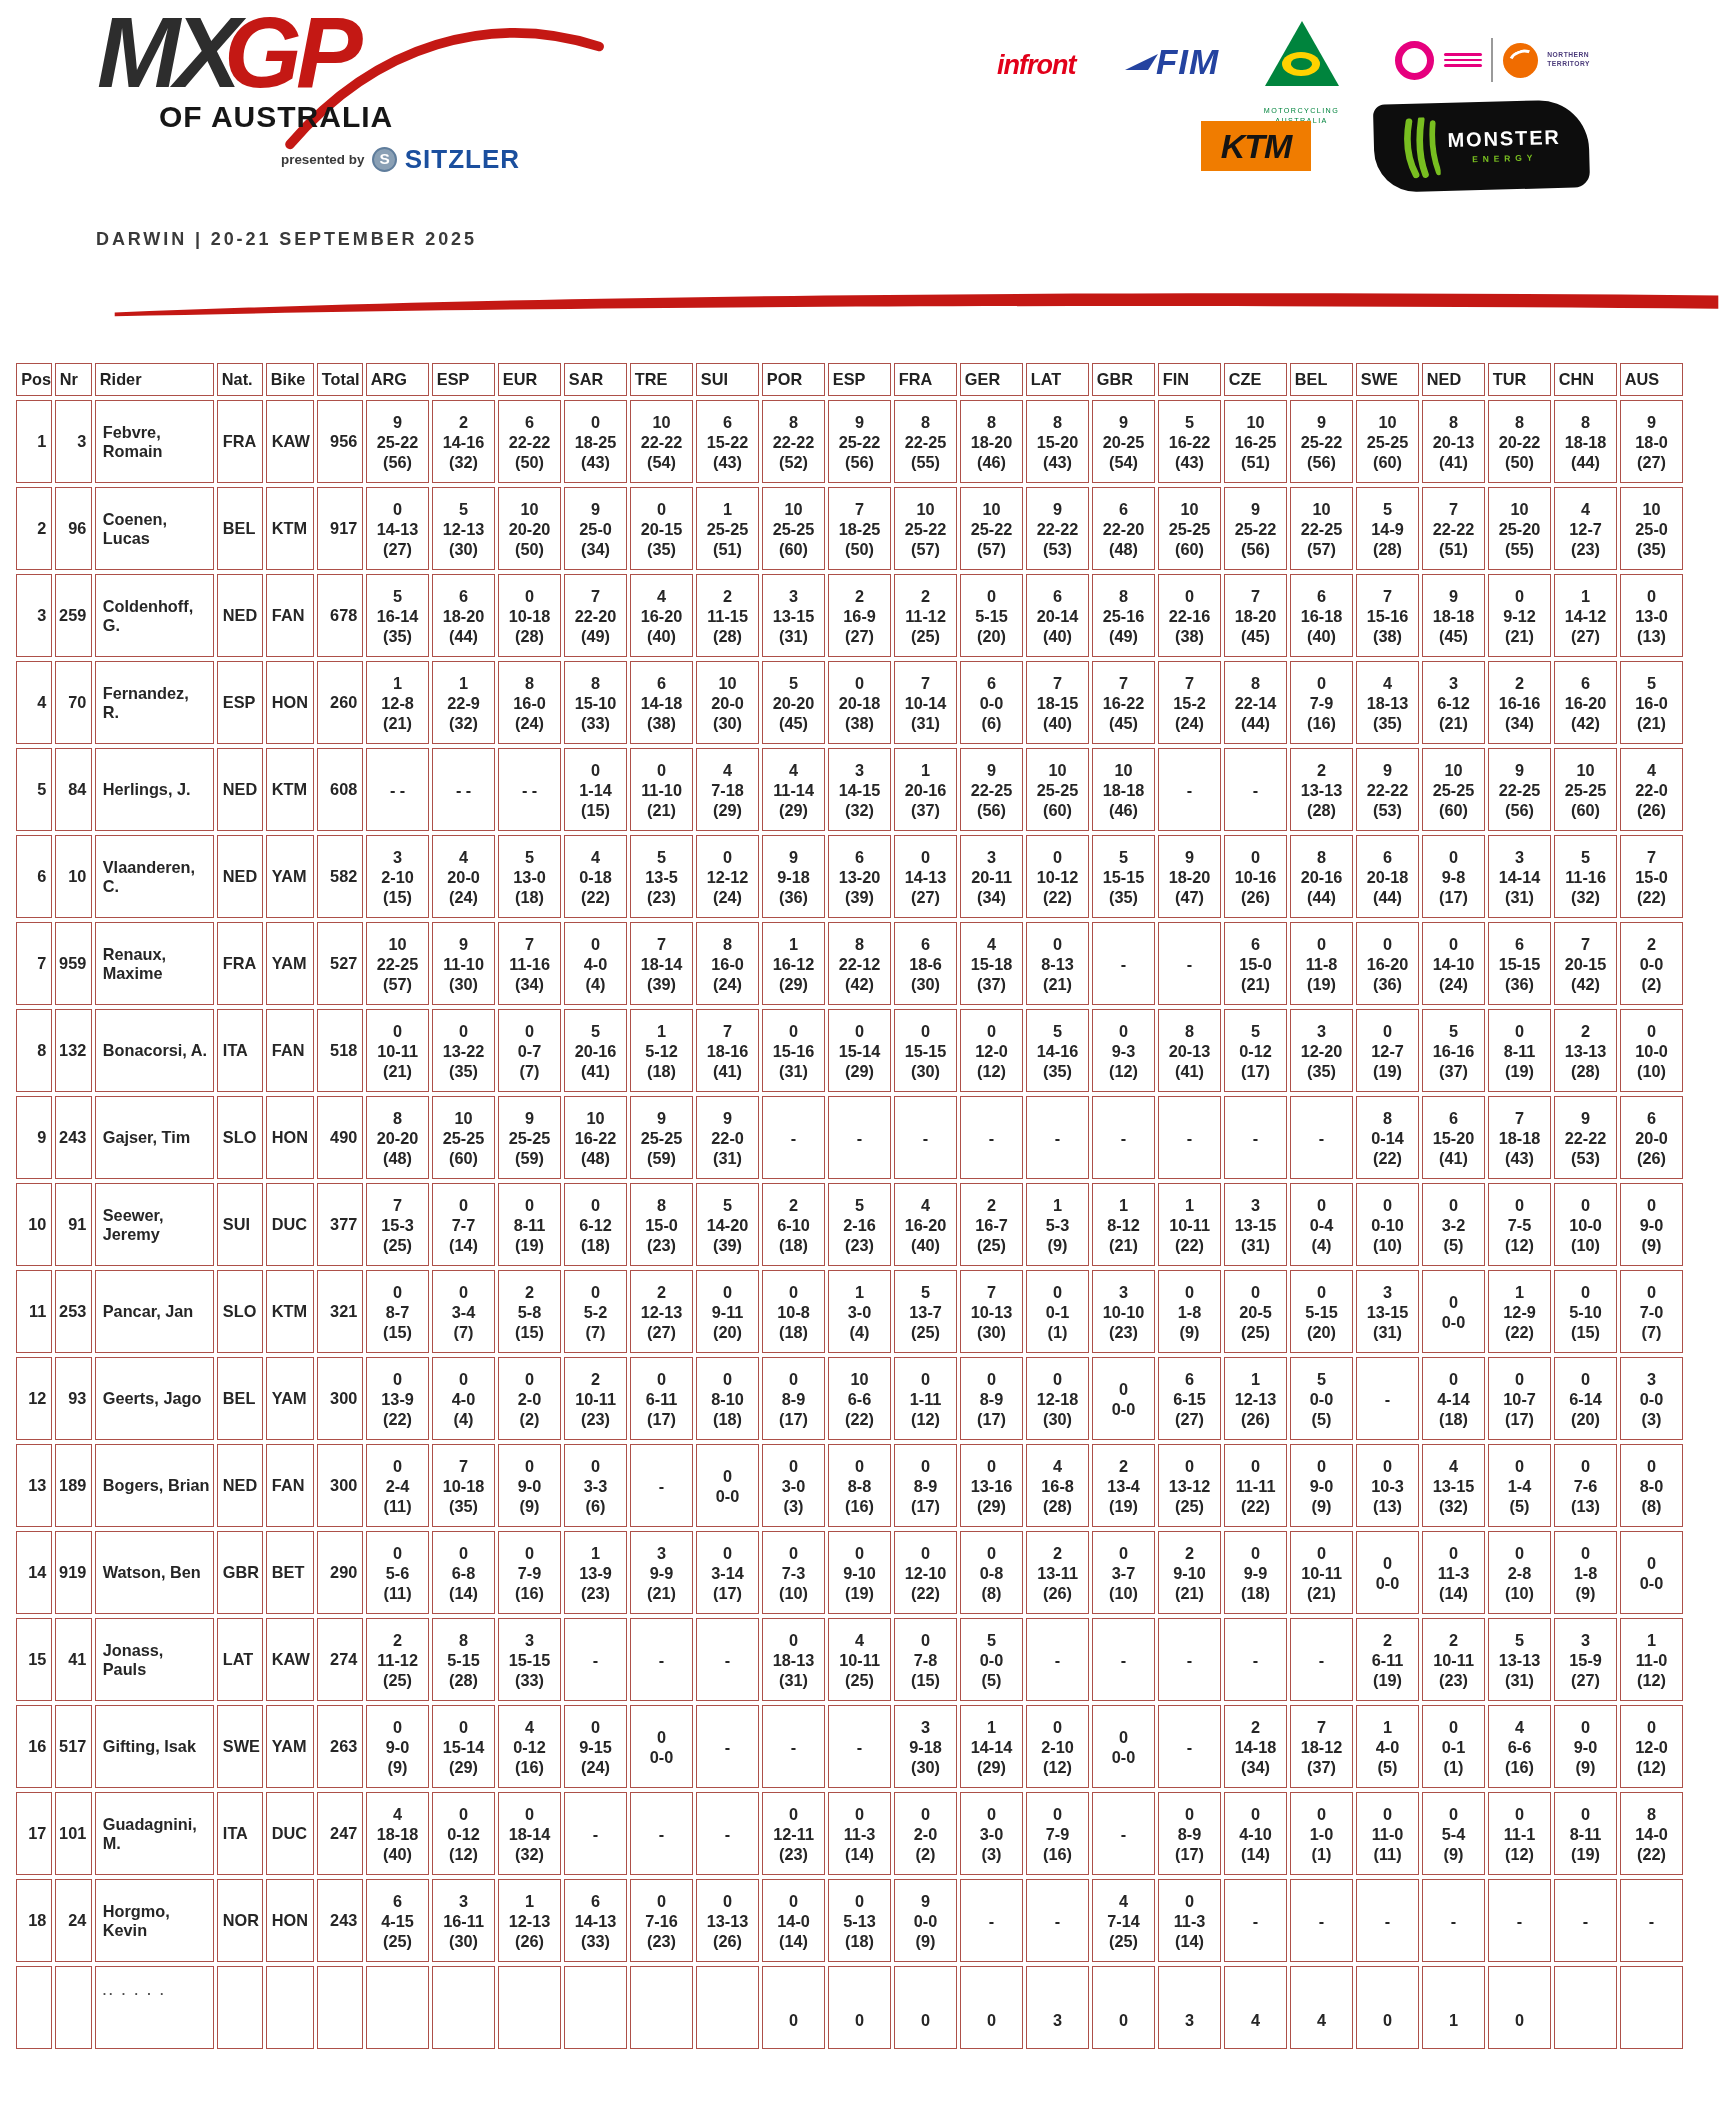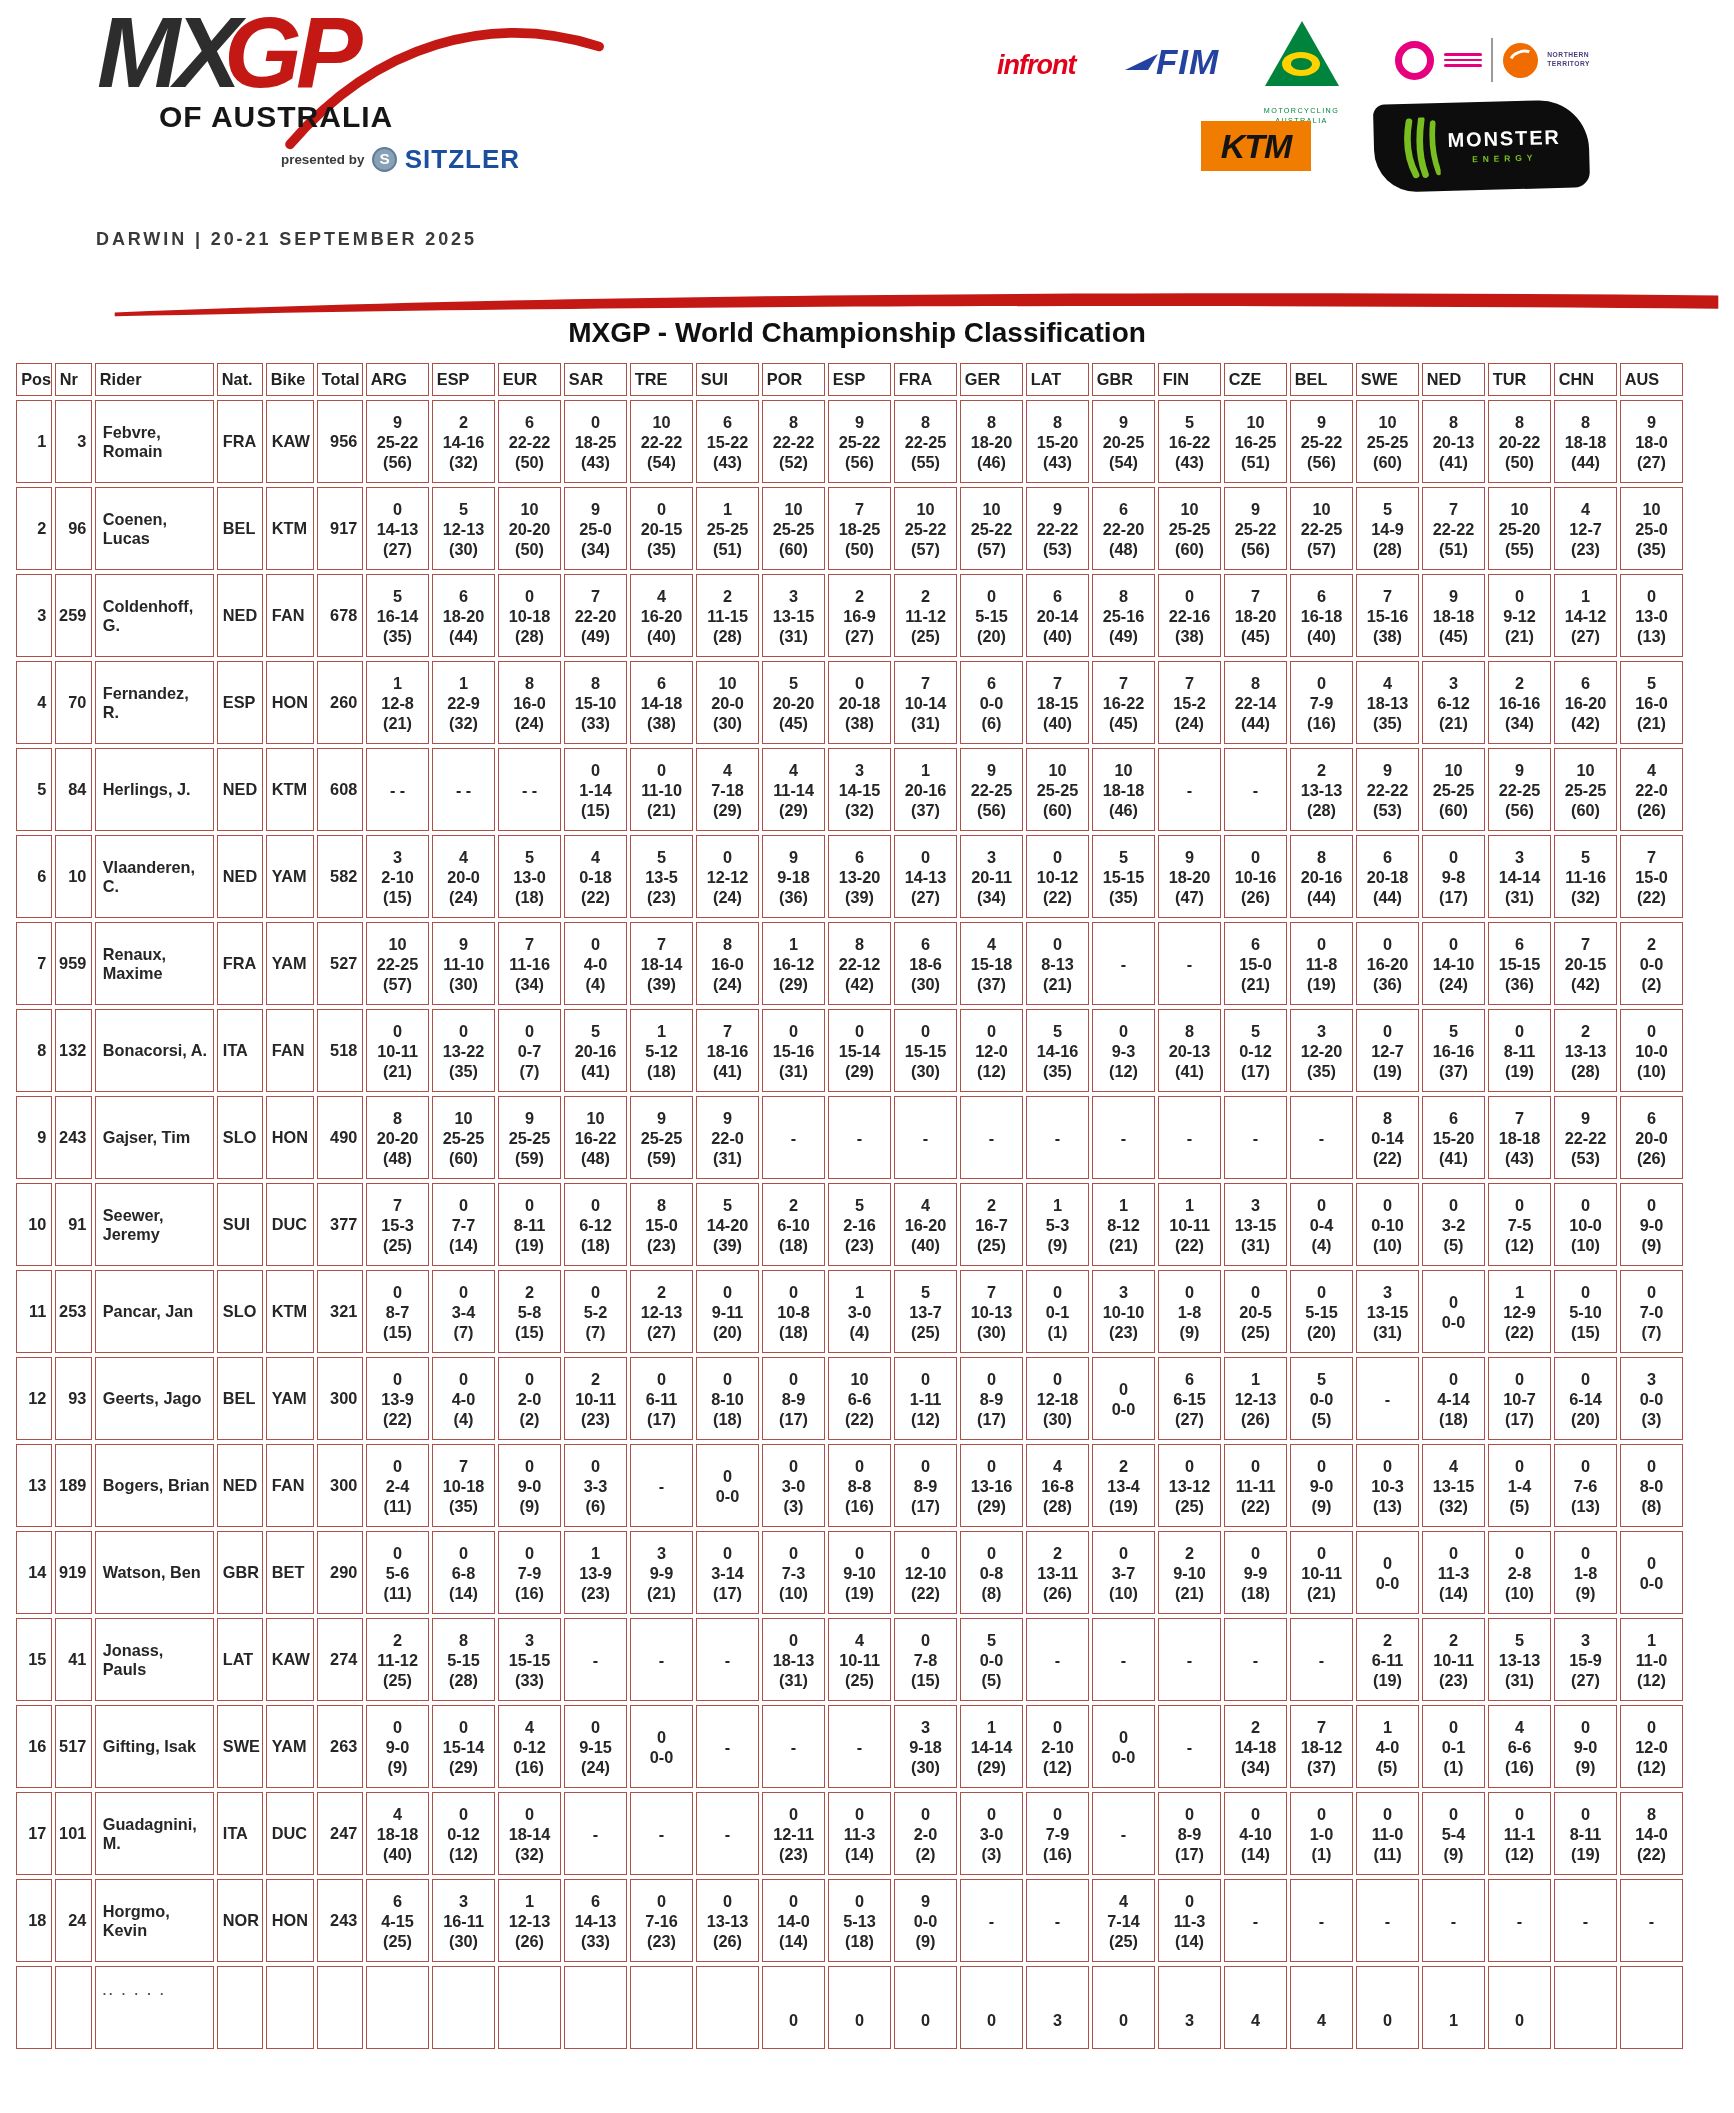--- a/index.html
+++ b/index.html
@@ -144,21 +144,20 @@
     <div class="monster-col">
       <div class="monster-m1">MONSTER</div>
       <div class="monster-m2">ENERGY</div>
     </div>
   </div>
 
   <svg class="red-ribbon" width="1625" height="38" viewBox="0 0 1692 40">
     <path d="M2,30 C450,12 1000,6 1690,12 L1690,26 C1000,20 450,24 2,34 Z" fill="#c41814"></path>
   </svg>
 
-  <div class="title">MXGP - World Championship Classification</div>
 
   <table class="classification">
       <colgroup>
         <col style="width: 33px;">
         <col style="width: 37px;">
         <col style="width: 119px;">
         <col style="width: 46px;">
         <col style="width: 48px;">
         <col style="width: 46px;">
         <col style="width: 63px;">

